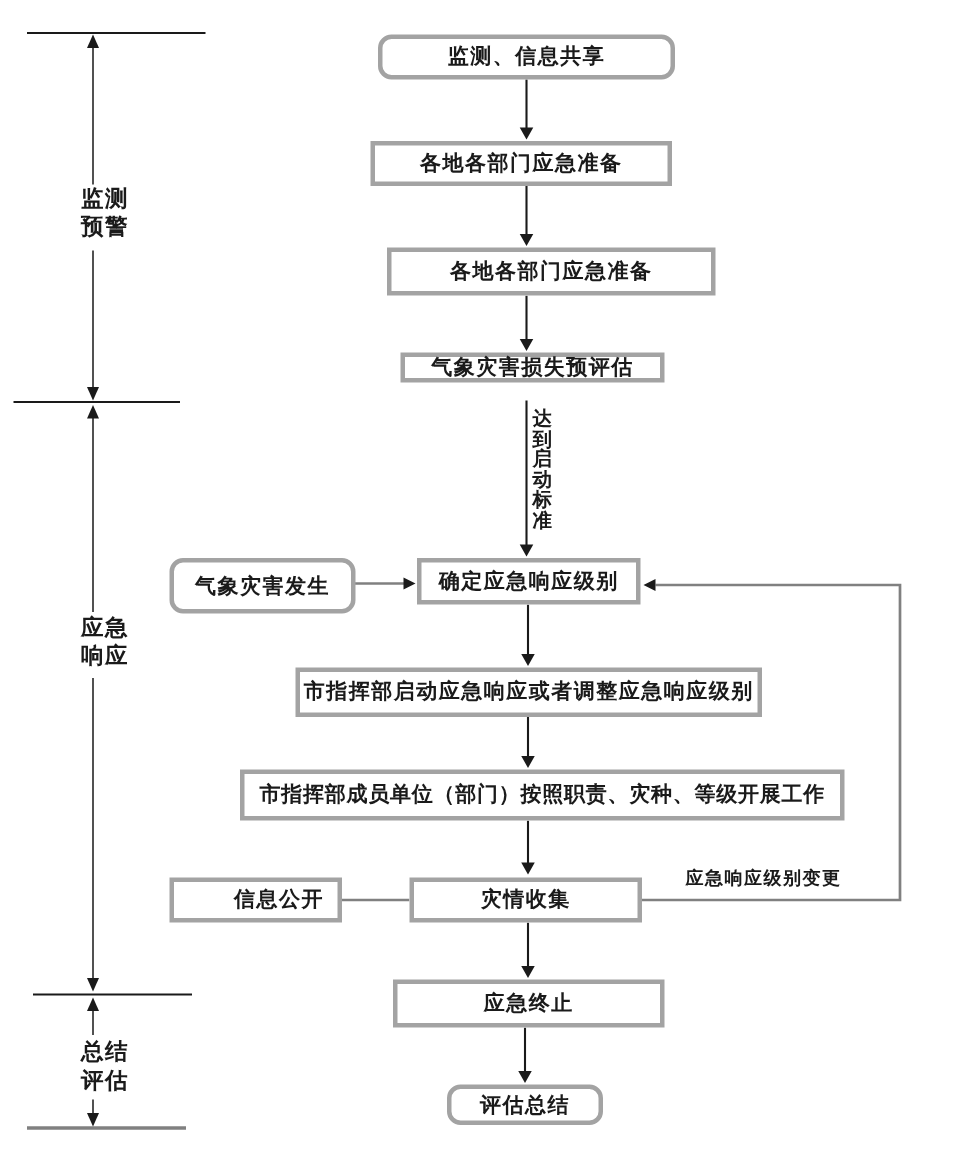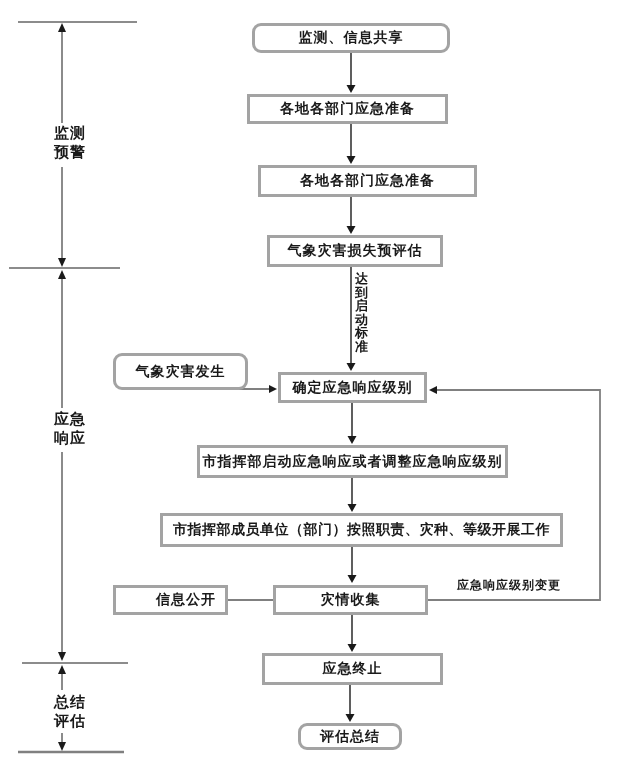--- a/index.html
+++ b/index.html
@@ -91,25 +91,25 @@
     <polygon points="429,390 437,386 437,394" fill="#1a1a1a"></polygon>
   </svg>
 
   <div class="phase-label" style="left:48px;top:123px;">监测预警</div>
   <div class="phase-label" style="left:48px;top:409px;">应急响应</div>
   <div class="phase-label" style="left:48px;top:692px;">总结评估</div>
 
   <div class="box rounded" style="left:252px;top:23px;width:198px;height:30px;">监测、信息共享</div>
   <div class="box" style="left:247px;top:94px;width:201px;height:30px;">各地各部门应急准备</div>
   <div class="box" style="left:258px;top:165px;width:219px;height:32px;">各地各部门应急准备</div>
-  <div class="box" style="left:267px;top:235px;width:176px;height:32px;">气象灾害损失预评估</div>
+  <div class="box" style="left:267px;top:235px;width:176px;height:20px;">气象灾害损失预评估</div>
 
   <div class="v-label" style="left:355px;top:272px;">达到启动标准</div>
 
-  <div class="box rounded" style="left:113px;top:353px;width:135px;height:37px;">气象灾害发生</div>
+  <div class="box rounded" style="left:113px;top:372px;width:124px;height:37px;">气象灾害发生</div>
   <div class="box" style="left:278px;top:372px;width:149px;height:31px;">确定应急响应级别</div>
 
   <div class="box" style="left:197px;top:445px;width:311px;height:33px;font-family:Liberation Serif, serif;">市指挥部启动应急响应或者调整应急响应级别</div>
   <div class="box" style="left:160px;top:513px;width:403px;height:34px;letter-spacing:0.5px;">市指挥部成员单位（部门）按照职责、灾种、等级开展工作</div>
 
   <div class="box" style="left:113px;top:585px;width:115px;height:30px;padding-left:31px;">信息公开</div>
   <div class="box" style="left:273px;top:585px;width:155px;height:30px;">灾情收集</div>
 
   <div class="edge-label" style="left:457px;top:577px;">应急响应级别变更</div>
 

